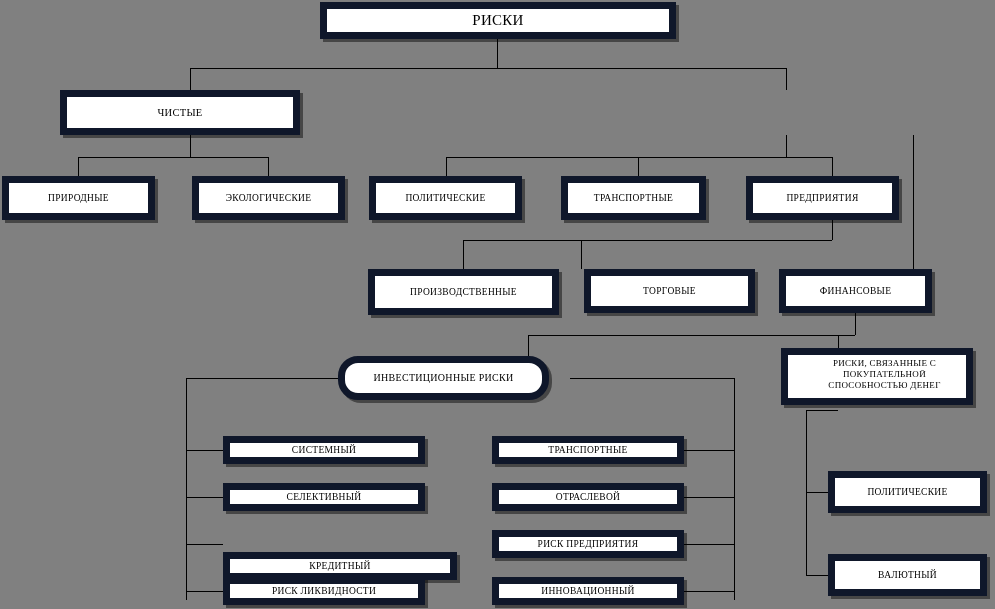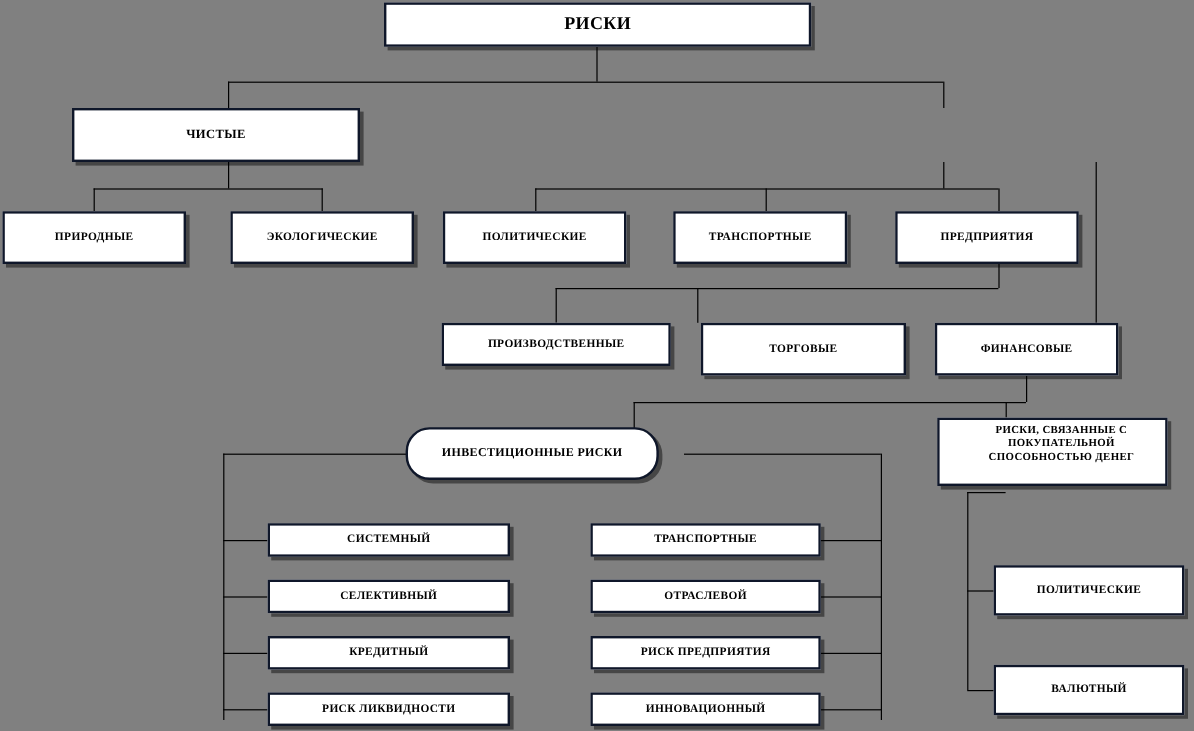--- a/index.html
+++ b/index.html
@@ -11,27 +11,27 @@
     position: relative;
     width: 995px;
     height: 609px;
     background: #808080;
     font-family: "Liberation Serif", serif;
     overflow: hidden;
   }
   .node {
     position: absolute;
     background: #ffffff;
-    border: 2px solid #0f172a;
+    border: 7px solid #0f172a;
     box-sizing: border-box;
     display: flex;
     align-items: center;
     justify-content: center;
     text-align: center;
-    font-weight: bold;
+    font-weight: normal;
     color: #000000;
     letter-spacing: 0.3px;
     box-shadow: 3px 3px 0 rgba(0,0,0,0.45);
   }
   .node span {
     display: block;
     padding: 0 4px;
     line-height: 1.12;
   }
   .n-root { font-size: 15px; }
@@ -124,21 +124,21 @@
   </div>
 
   <div class="node n-lvl3" style="left:561px; top:176px; width:145px; height:44px;">
     <span>ТРАНСПОРТНЫЕ</span>
   </div>
 
   <div class="node n-lvl3" style="left:746px; top:176px; width:153px; height:44px;">
     <span>ПРЕДПРИЯТИЯ</span>
   </div>
 
-  <div class="node n-lvl4" style="left:368px; top:269px; width:191px; height:36px;">
+  <div class="node n-lvl4" style="left:368px; top:269px; width:191px; height:46px;">
     <span>ПРОИЗВОДСТВЕННЫЕ</span>
   </div>
 
   <div class="node n-lvl4" style="left:584px; top:269px; width:171px; height:44px;">
     <span>ТОРГОВЫЕ</span>
   </div>
 
   <div class="node n-lvl4" style="left:779px; top:269px; width:153px; height:44px;">
     <span>ФИНАНСОВЫЕ</span>
   </div>
@@ -152,21 +152,21 @@
   </div>
 
   <div class="node n-lvl6" style="left:223px; top:436px; width:202px; height:28px;">
     <span>СИСТЕМНЫЙ</span>
   </div>
 
   <div class="node n-lvl6" style="left:223px; top:483px; width:202px; height:28px;">
     <span>СЕЛЕКТИВНЫЙ</span>
   </div>
 
-  <div class="node n-lvl6" style="left:223px; top:530px; width:202px; height:28px;">
+  <div class="node n-lvl6" style="left:223px; top:552px; width:234px; height:28px;">
     <span>КРЕДИТНЫЙ</span>
   </div>
 
   <div class="node n-lvl6" style="left:223px; top:577px; width:202px; height:28px;">
     <span>РИСК ЛИКВИДНОСТИ</span>
   </div>
 
   <div class="node n-lvl6" style="left:492px; top:436px; width:192px; height:28px;">
     <span>ТРАНСПОРТНЫЕ</span>
   </div>

